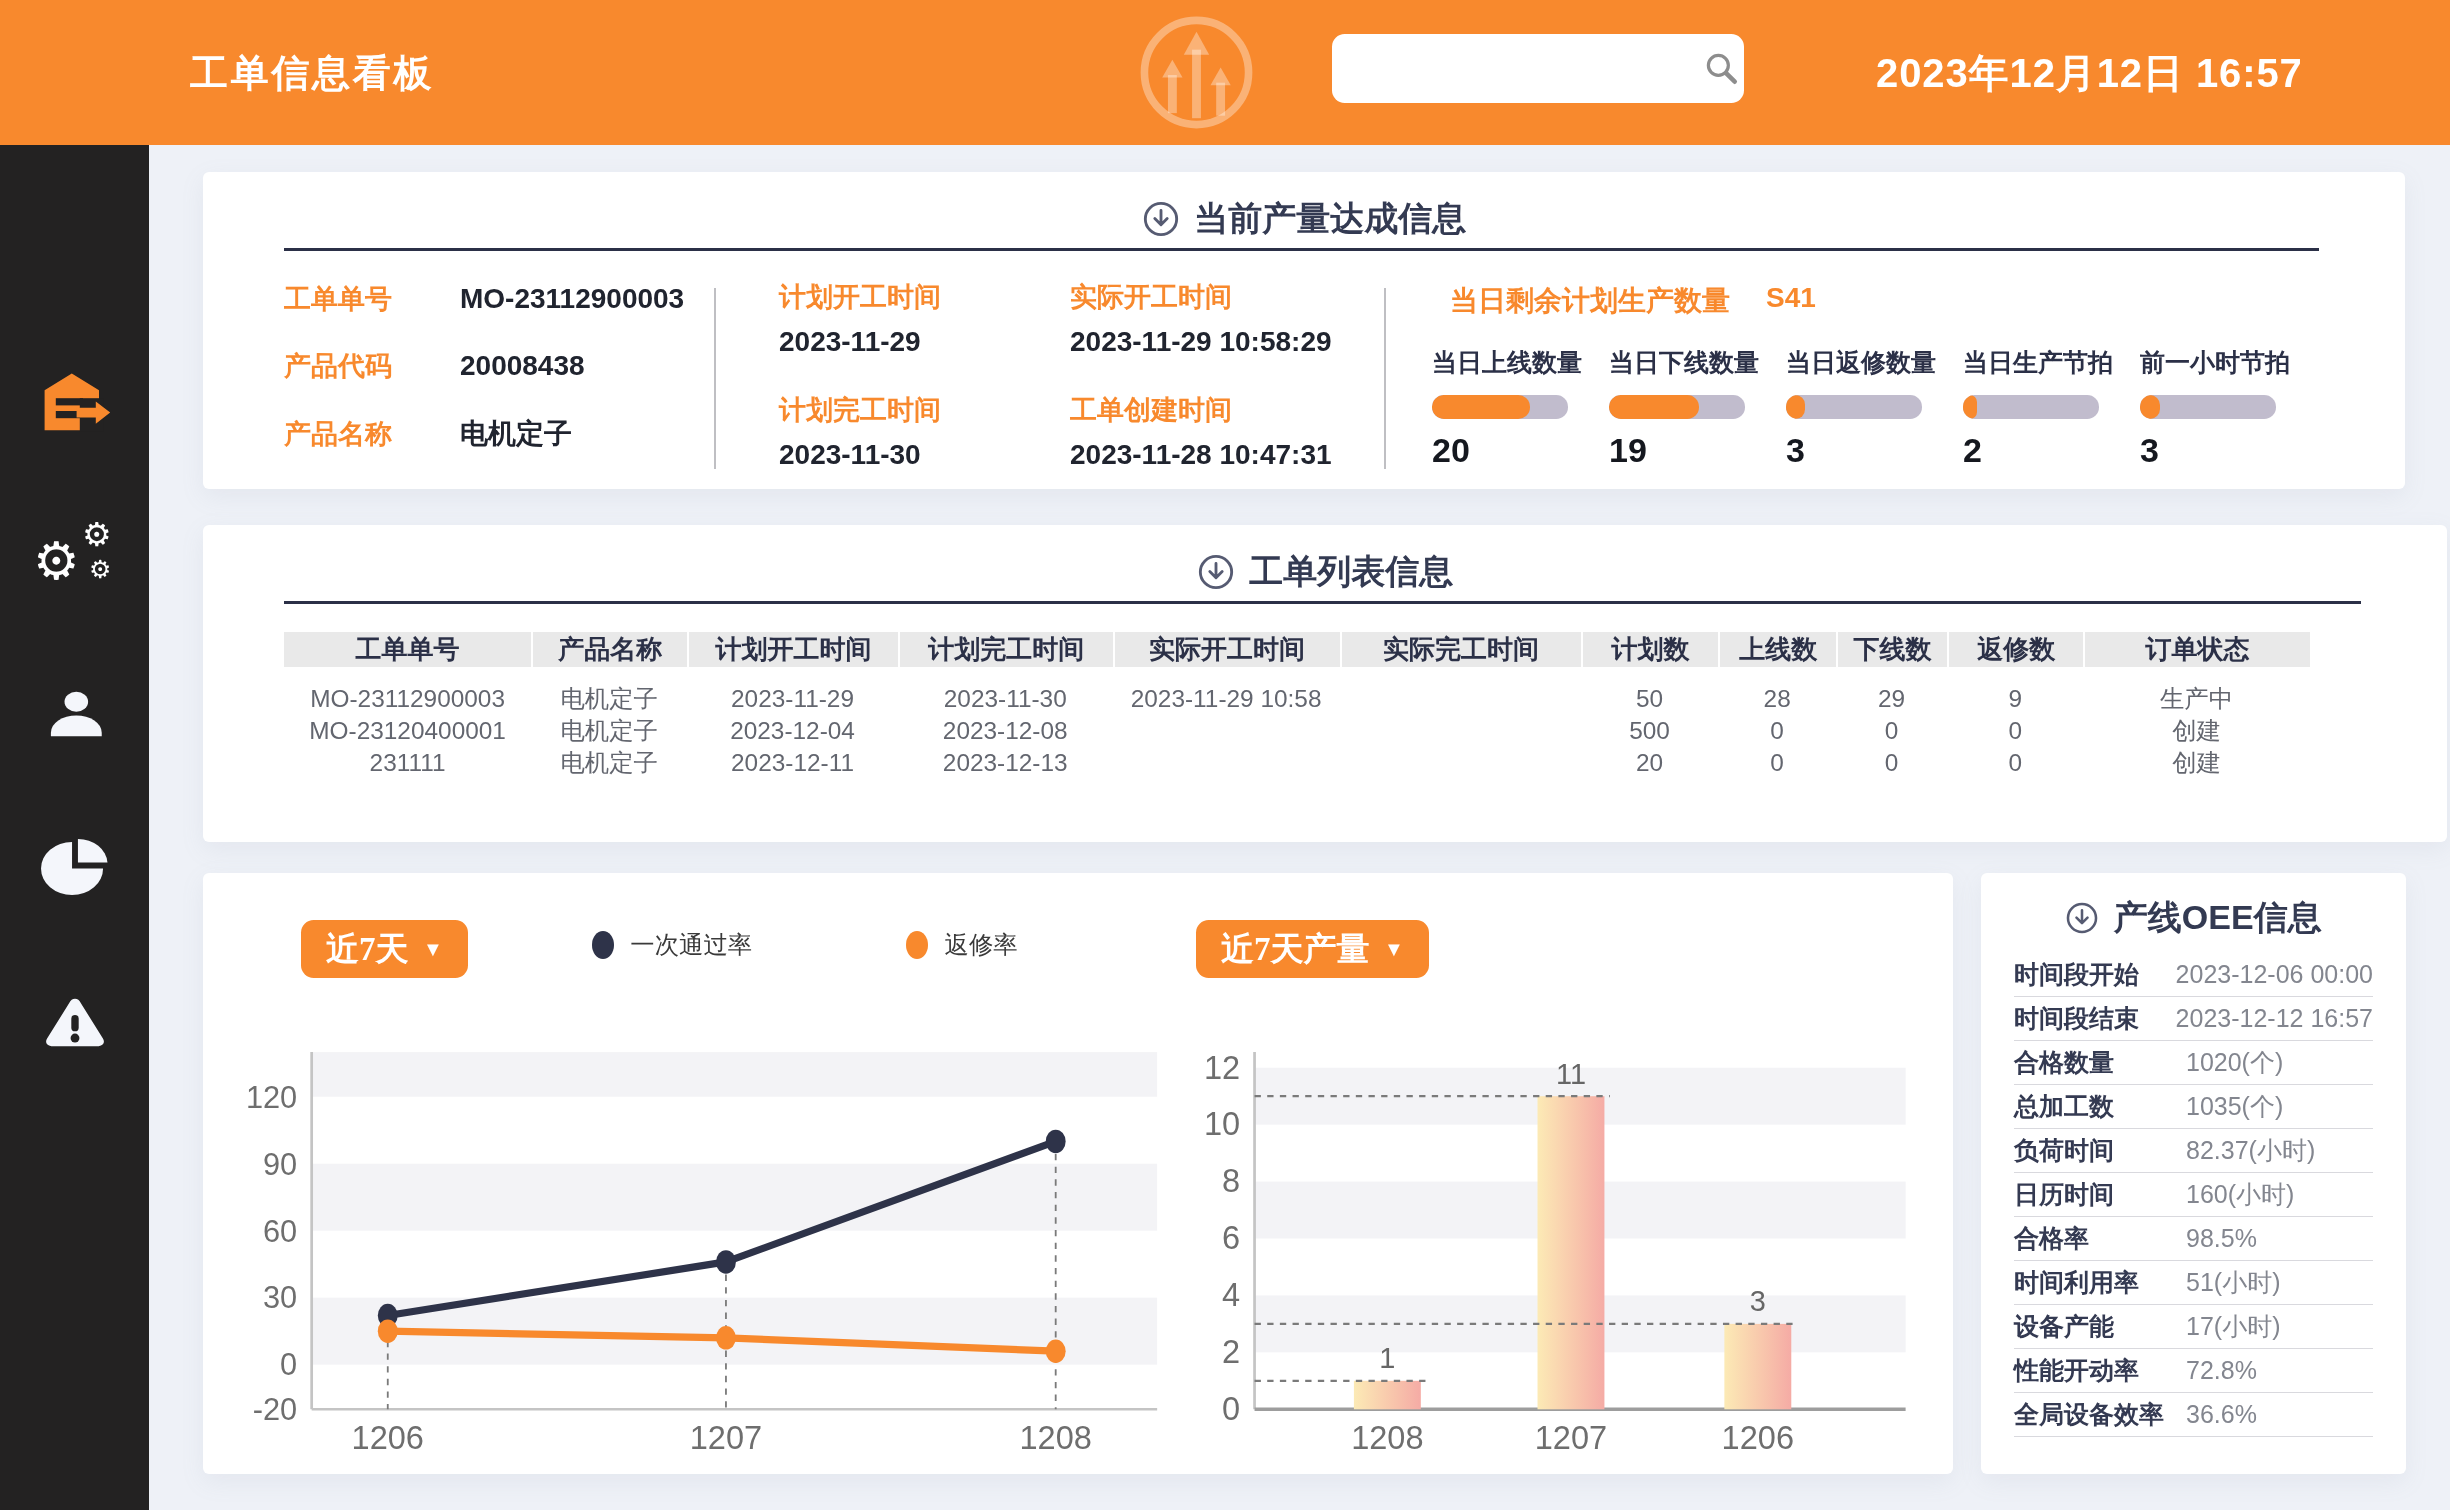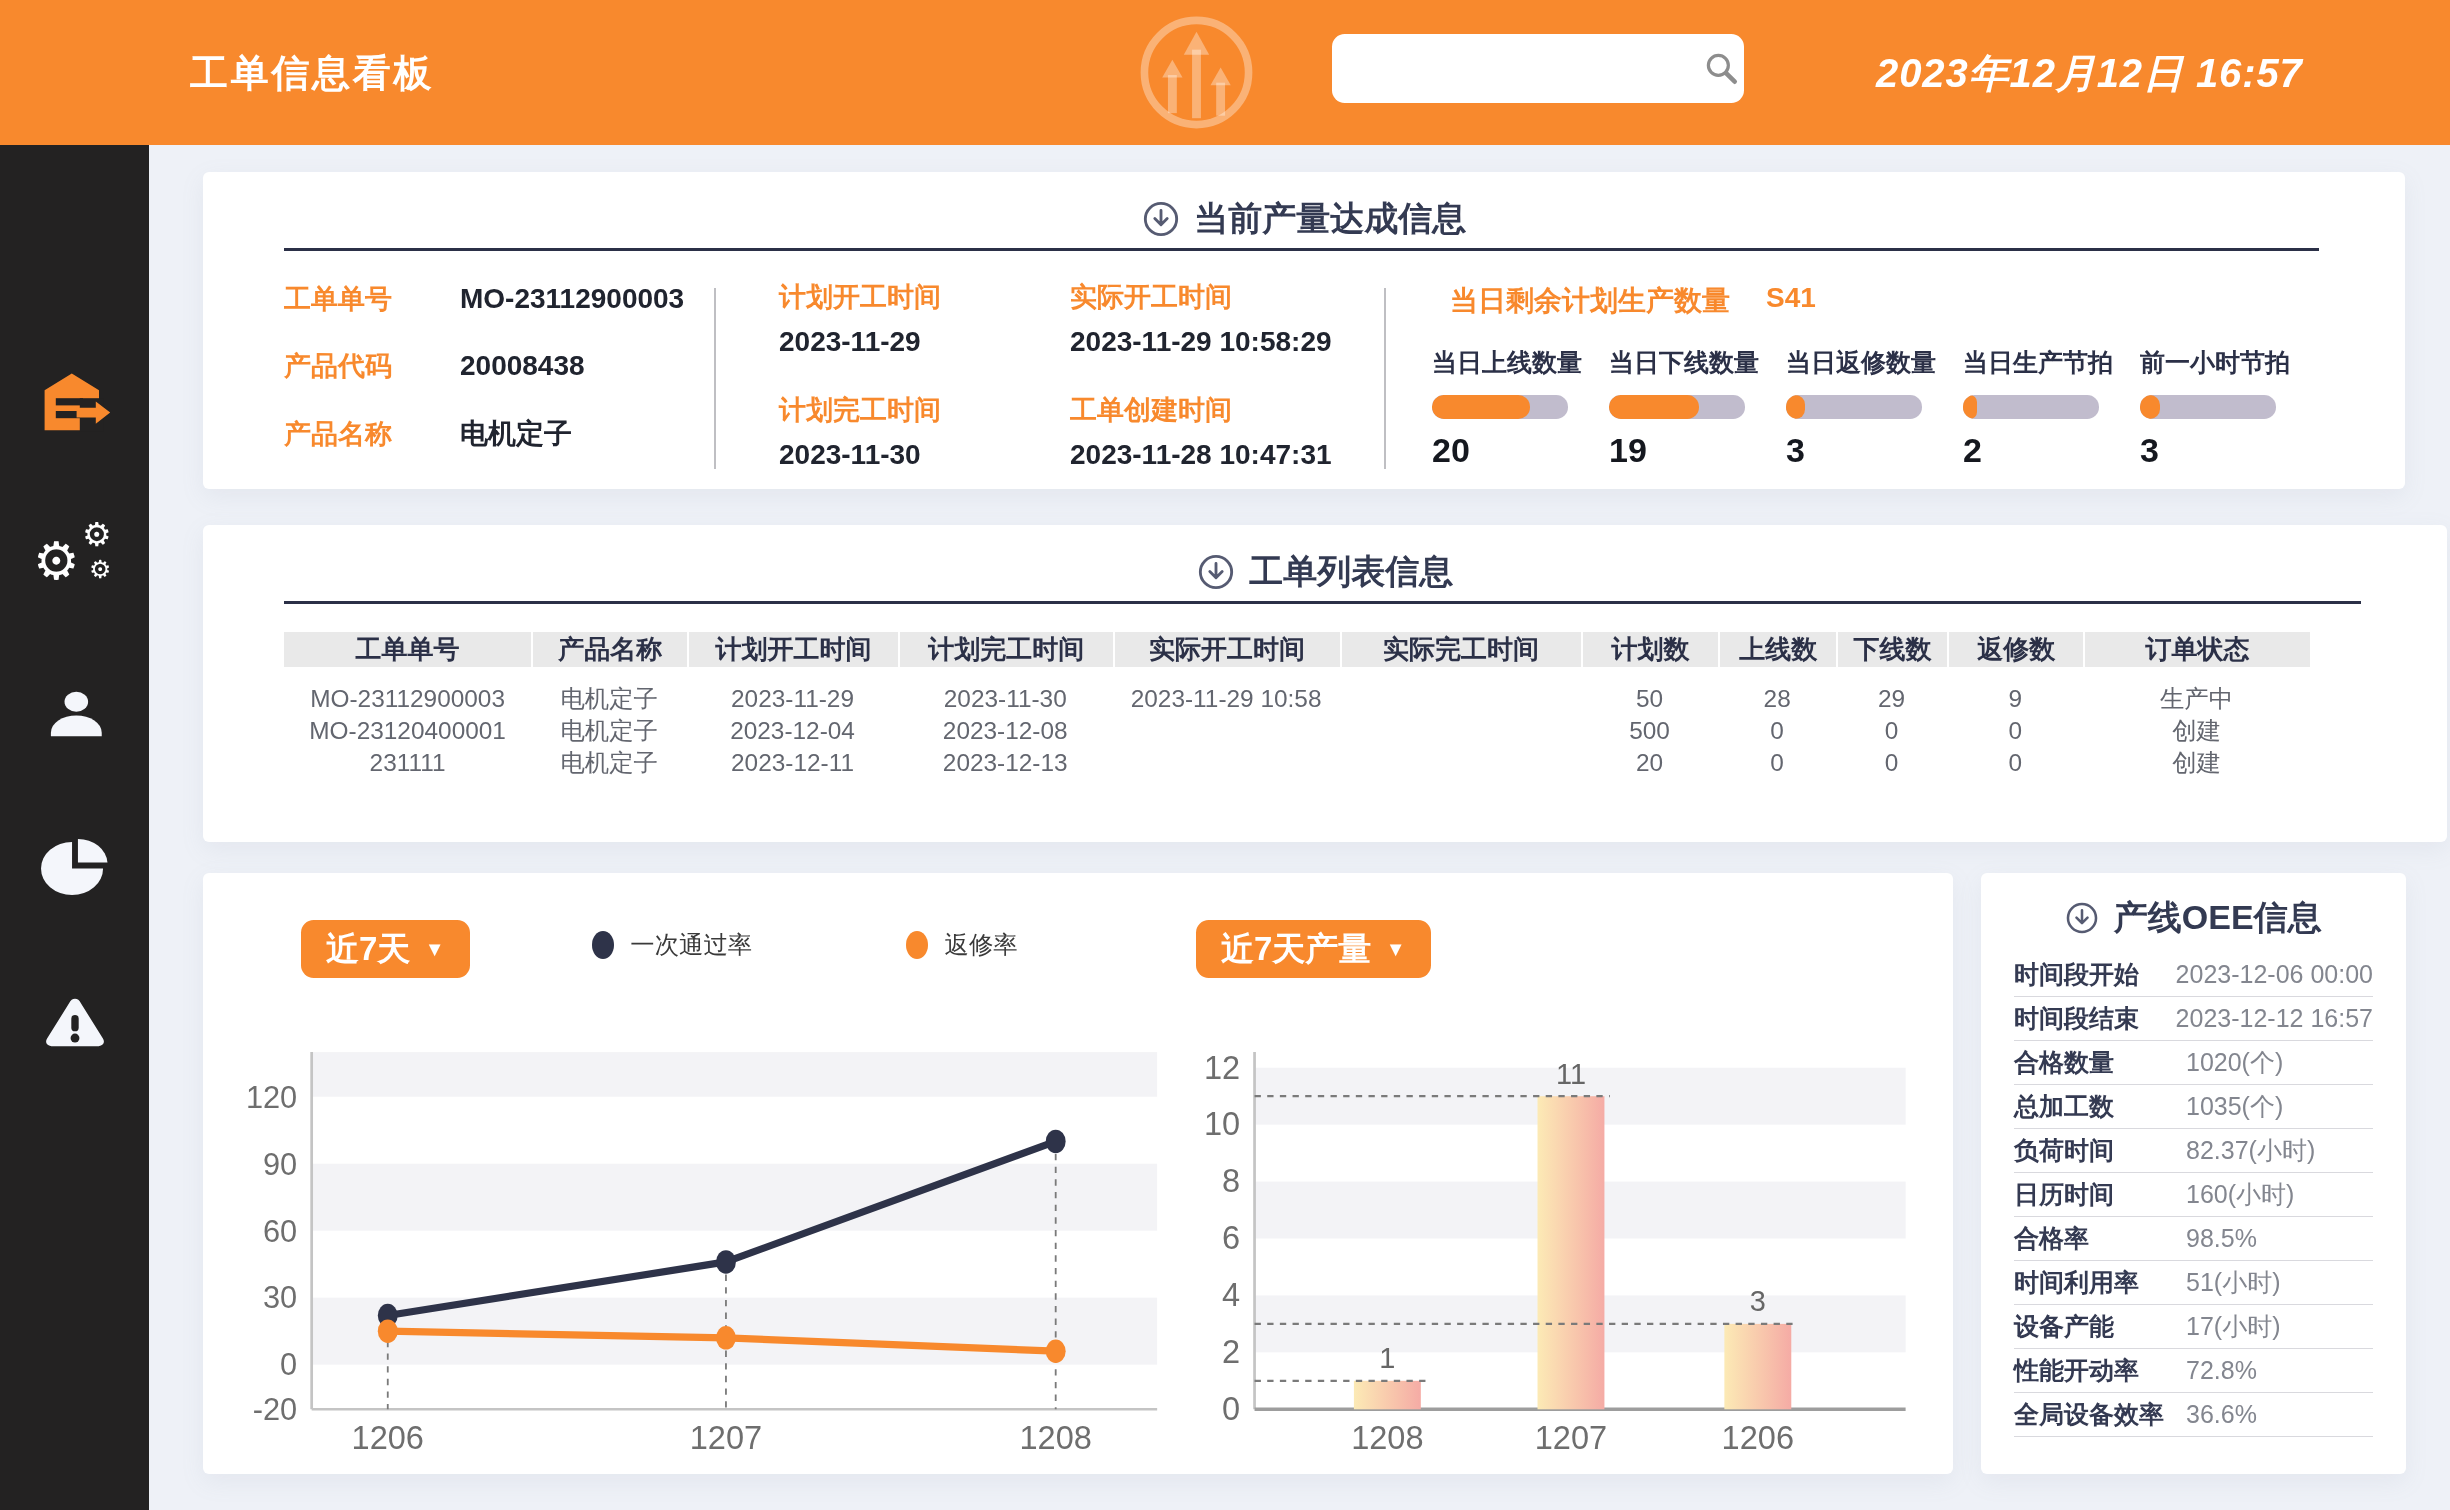--- a/index.html
+++ b/index.html
@@ -13,21 +13,21 @@
   .header { position:absolute; left:0; top:0; width:2450px; height:145px; background:#f8892d; z-index:5; }
   .header-title { position:absolute; left:190px; top:50%; transform:translateY(-50%);
     font-size:38px; font-weight:bold; color:#fff; letter-spacing:2.7px; }
   .logo { position:absolute; left:1133px; top:9px; width:127px; height:127px; }
   .search-box { position:absolute; left:1332px; top:34px; width:412px; height:69px;
     background:#fff; border-radius:12.7px; display:flex; align-items:center; padding:0 16.3px; }
   .search-box input { flex:1; border:none; outline:none; font-size:27px; height:100%;
     background:transparent; font-family:inherit; color:#333; }
   .search-icon { width:40px; height:40px; flex:0 0 auto; }
   .header-date { position:absolute; left:1876px; top:50%; transform:translateY(-50%);
-    font-size:40px; font-weight:bold; color:#fff; letter-spacing:0.9px;font-style:italic; }
+    font-size:40px; font-weight:bold; color:#fff; letter-spacing:0.9px; }
   
   .sidebar { position:absolute; left:0; top:145px; width:149px; height:1366px; background:#232222; z-index:4; }
   .side-item { position:absolute; left:0; width:149px; height:99px; display:flex;
     align-items:center; justify-content:center; cursor:pointer; }
   .gears-wrap { position:relative; width:83px; height:83px; color:#fff; }
   .gear-big { position:absolute; left:0px; top:16.3px; font-size:52px; color:#fff; }
   .gear-small { position:absolute; left:49px; top:0px; font-size:33px; color:#fff; }
   .gear-tiny { position:absolute; left:56px; top:40px; font-size:25px; color:#fff; }
   
   .card { position:absolute; background:#fff; border-radius:6px;
@@ -64,21 +64,21 @@
   .order-table-wrap { position:absolute; left:81px; top:107px; width:2026px; }
   table { width:100%; border-collapse:separate; border-spacing:0; table-layout:fixed; }
   thead th { background:#e9e9e9; height:34px; font-size:26px; font-weight:bold; color:#2b3047;
     text-align:center; border-left:2.7px solid #fff; overflow:hidden; white-space:nowrap; }
   thead th:first-child { border-left:none; }
   tbody td { height:31px; font-size:24.4px; color:#63666f; text-align:center; white-space:nowrap; }
   tbody tr:first-child td { padding-top:16.3px; }
   
   .drop-btn { position:absolute; height:58px; background:#f8892d; border-radius:12.7px;
     display:flex; align-items:center; justify-content:center; gap:14.5px; color:#fff;
-    font-size:33px; font-weight:bold; cursor:pointer; padding:0 25px; }
+    font-size:33px; font-weight:bold; cursor:pointer; padding:0 25px;font-family:Liberation Serif, serif; }
   #line-btn { left:98px; top:47px; }
   #bar-btn  { left:993px; top:47px; }
   .drop-arrow { font-size:20px; }
   .legend { position:absolute; left:389px; top:56px; display:flex; gap:154px; }
   .legend-item { display:flex; align-items:center; gap:16.3px; cursor:pointer; }
   .legend-dot { width:22px; height:28px; border-radius:50%; }
   .legend-label { font-size:24.4px; color:#3a3a3a; }
   #line-chart { position:absolute; left:18px; top:161px; }
   #bar-chart  { position:absolute; left:988px; top:161px; }
   

